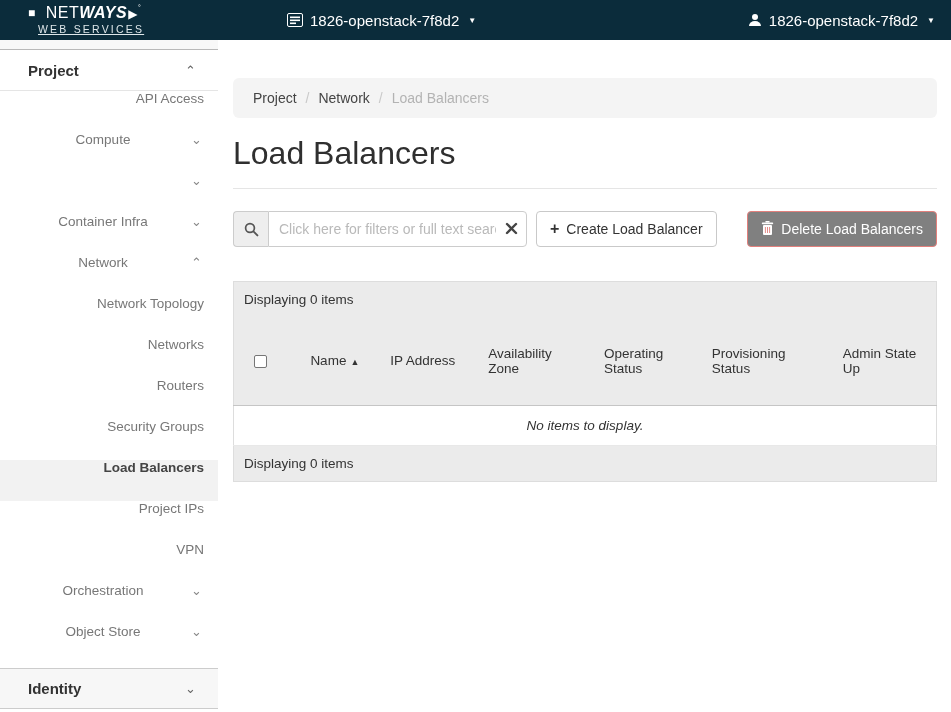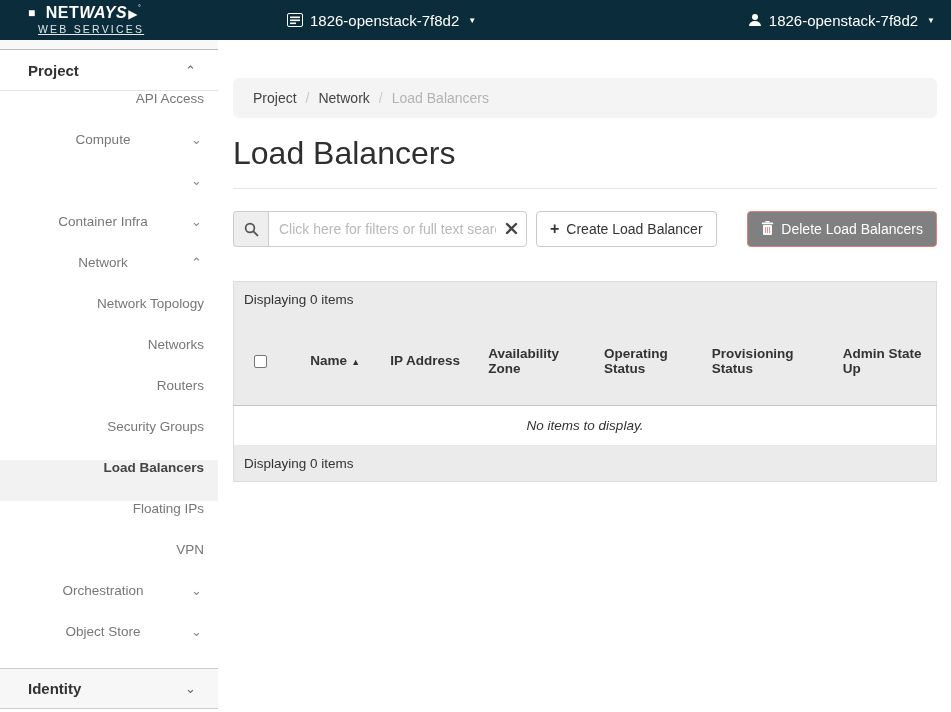--- a/index.html
+++ b/index.html
@@ -11,21 +11,21 @@
   }
 
   
   .topbar {
     position: absolute; top: 0; left: 0; width: 951px; height: 40px;
     background: #0b2c3b; color: #fff;
   }
   .brand { position: absolute; left: 28px; top: 4px; line-height: 1; cursor: pointer; }
   .brand-top { font-size: 16px; letter-spacing: .5px; white-space: nowrap; }
   .brand-top .sq { font-size: 12px; vertical-align: 1px; margin-right: 1px; }
-  .brand-top b { font-weight: bold; padding-left: 9px; }
+  .brand-top b { font-weight: normal; padding-left: 9px; }
   .brand-top i { font-weight: bold; }
   .brand-top .play { font-size: 12px; margin-left: 1px; }
   .brand-top .deg { font-size: 7px; vertical-align: 8px; }
   .brand-tag { font-size: 10.5px; letter-spacing: 2.2px; color: #dfe7ea; margin-top: 3px; margin-left: 10px; text-decoration: underline; }
 
   .ctx-switcher {
     position: absolute; left: 287px; top: 0; height: 40px;
     display: flex; align-items: center; gap: 7px; font-size: 15px; cursor: pointer;
   }
   .user-menu {
@@ -93,21 +93,21 @@
   }
   .btn-create { background: #fff; border: 1px solid #c9c9c9; color: #333; margin-left: 9px; }
   .btn-create .plus { font-weight: bold; font-size: 16px; }
   .btn-delete { background: #404040; border: 1px solid #d43f3a; color: #fff; margin-left: auto; opacity: .66; }
 
   
   table.lb-table { margin-top: 34px; width: 704px; border-collapse: collapse; border: 1px solid #ddd; font-size: 13.5px; }
   .lb-table .caption-row td { background: #ebebeb; padding: 10px 10px; color: #333; }
   .lb-table th {
     background: #ebebeb; color: #333; text-align: left; vertical-align: middle;
-    font-weight: bold; padding: 10px 10px; border-bottom: 1px solid #c5c5c5; height: 88px;
+    font-weight: normal; padding: 10px 10px; border-bottom: 1px solid #c5c5c5; height: 88px;
   }
   .lb-table th.cb { padding-left: 20px; }
   .sort-caret { font-size: 9px; margin-left: 4px; color: #333; }
   .checkbox {
     display: inline-block; width: 13px; height: 13px; background: #fff;
     border: 1px solid #767676; border-radius: 2px; cursor: pointer; vertical-align: middle;
   }
   .lb-table td.empty-cell { text-align: center; font-style: italic; padding: 12px; border-bottom: 1px solid #e8e8e8; color: #333; }
   .lb-table .footer-row td { background: #ebebeb; padding: 10px 10px; color: #333; }
 </style>
@@ -180,21 +180,21 @@
   <div class="nav-item leaf">
     <span class="lbl">Routers</span>
   </div>
   <div class="nav-item leaf">
     <span class="lbl">Security Groups</span>
   </div>
   <div class="nav-item leaf active">
     <span class="lbl">Load Balancers</span>
   </div>
   <div class="nav-item leaf">
-    <span class="lbl">Floating IPs</span>
+    <span class="lbl">Project IPs</span>
   </div>
   <div class="nav-item leaf">
     <span class="lbl">VPN</span>
   </div>
   <div class="nav-item group">
     <span class="lbl">Orchestration</span>
     <span class="caret">⌄</span>
   </div>
   <div class="nav-item group">
     <span class="lbl">Object Store</span>

